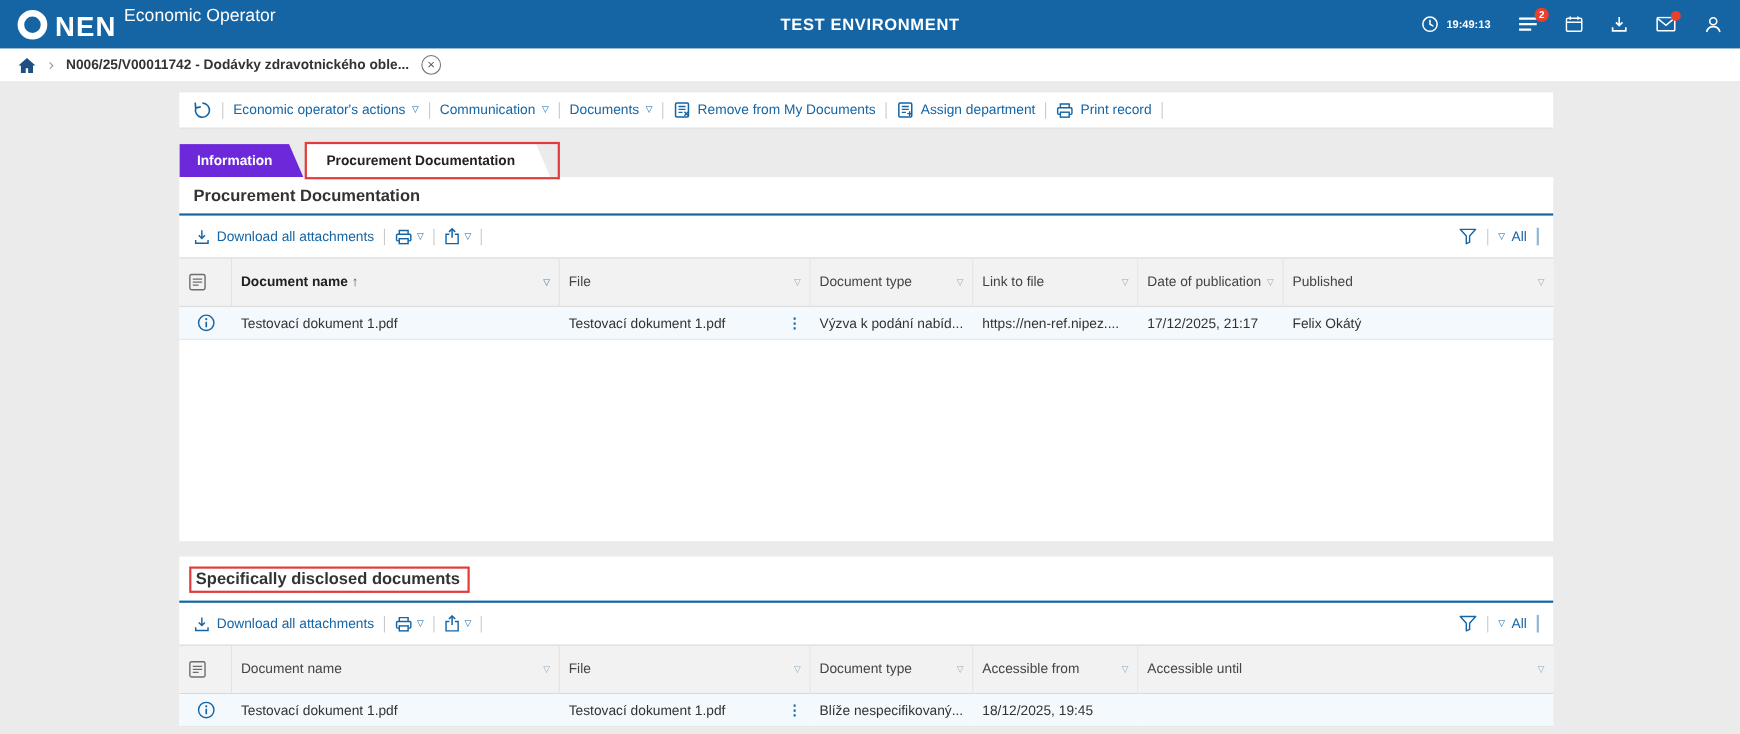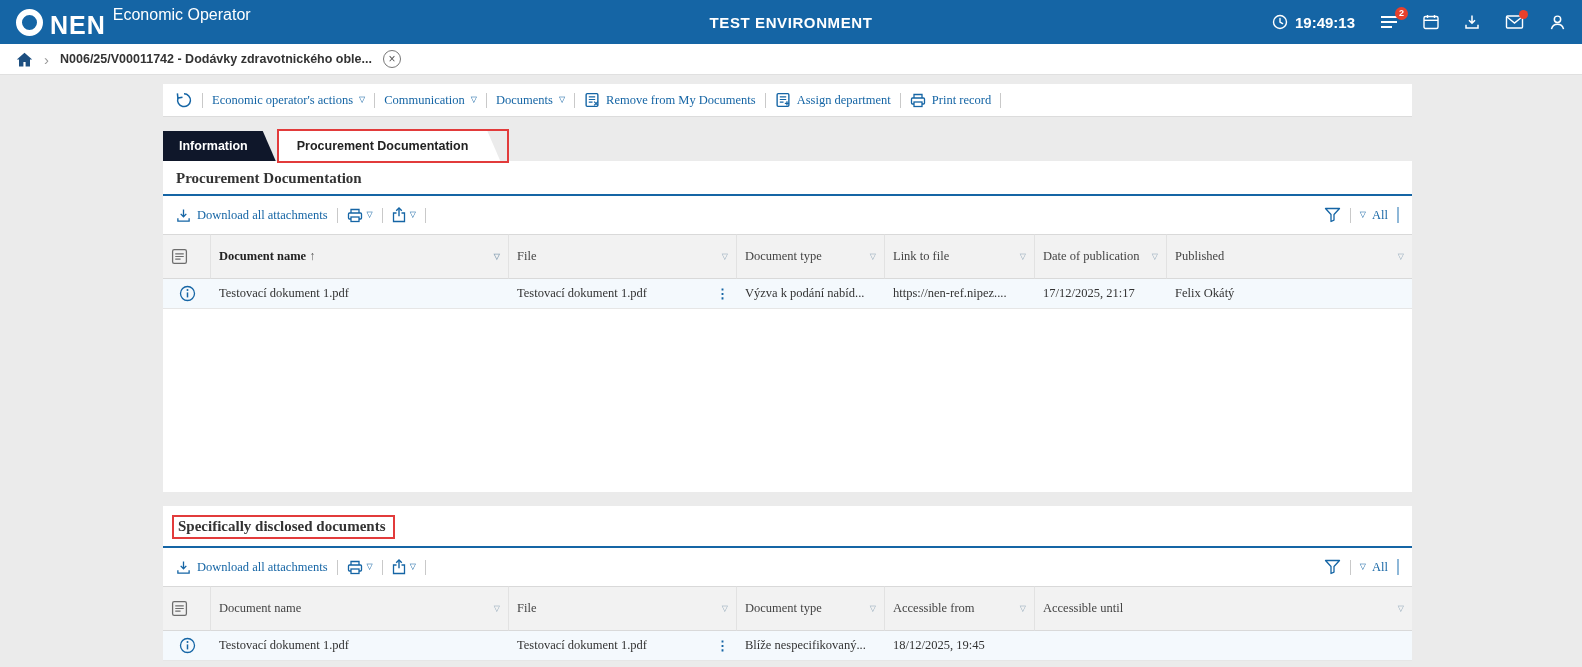--- a/index.html
+++ b/index.html
@@ -7,44 +7,44 @@
   body { background:#ebebeb; font-family:"Liberation Sans",sans-serif; font-size:12.5px; color:#333; }
 
   
   .topbar { height:44px; background:#1565a5; display:flex; align-items:center; padding:0 16px; position:relative; color:#fff; }
   .logo-area { display:flex; align-items:flex-end; gap:7px; cursor:pointer; }
   .logo-ring { width:27px; height:27px; border:6px solid #fff; border-radius:50%; align-self:center; }
   .logo-text { font-size:25px; font-weight:bold; letter-spacing:1px; line-height:1; }
   .logo-sub { font-size:16px; margin-bottom:14px; white-space:nowrap; }
   .env-title { position:absolute; left:50%; transform:translateX(-50%); font-size:15px; font-weight:bold; letter-spacing:.6px; }
   .topbar-icons { margin-left:auto; display:flex; align-items:center; gap:25px; }
-  .clock { display:flex; align-items:center; gap:7px; font-size:15px; font-weight:bold; }
+  .clock { display:flex; align-items:center; gap:7px; font-size:10px; font-weight:bold; }
   .icon-btn { position:relative; cursor:pointer; display:flex; align-items:center; }
   .badge { position:absolute; top:-8px; right:-10px; background:#e8402c; color:#fff; font-size:9px; font-weight:bold; border-radius:8px; padding:1px 4px; line-height:1.2; }
   .dot-badge { position:absolute; top:-5px; right:-4px; width:9px; height:9px; background:#e8402c; border-radius:50%; }
 
   
   .breadcrumb { height:31px; background:#fff; display:flex; align-items:center; gap:11px; padding:0 16px; border-bottom:1px solid #e0e0e0; }
   .home { cursor:pointer; display:flex; }
   .chev { color:#999; font-size:15px; line-height:1; }
   .crumb { font-weight:bold; cursor:pointer; }
   .crumb-close { width:18px; height:18px; border:1px solid #777; border-radius:50%; display:flex; align-items:center; justify-content:center; color:#555; font-size:12px; cursor:pointer; line-height:1; }
 
   
-  .panel { margin-left:163px; width:1249px; background:#fff;font-family:Liberation Serif, serif; }
+  .panel { margin-left:163px; width:1249px; background:#fff; }
   .top-toolbar { margin-top:9px; height:33px; display:flex; align-items:center; padding:0 12px; gap:9px; border-bottom:1px solid #dcdcdc; }
   .vsep { width:1px; height:15px; background:#c9c9c9; flex:none; }
   .tb-link { color:#1565a5; display:inline-flex; align-items:center; gap:6px; cursor:pointer; white-space:nowrap; }
   .tb-iconbtn { color:#1565a5; display:inline-flex; align-items:center; gap:4px; cursor:pointer; }
   .dd { font-size:8px; color:#1565a5; line-height:1; }
 
   
   .tabs-row { margin-left:163px; margin-top:14px; display:flex; height:30px; }
   .tab { display:flex; align-items:center; font-weight:bold; cursor:pointer; clip-path:polygon(0 0, calc(100% - 13px) 0, 100% 100%, 0 100%); }
-  .tab-active { background:#0f172a; color:#fff; padding:0 28px 0 16px;text-align:right; }
+  .tab-active { background:#6d28d9; color:#fff; padding:0 28px 0 16px;text-align:right; }
   .tab-wrap { position:relative; margin-left:3px; }
   .tab-plain { background:#fff; color:#222; padding:0 32px 0 18px; height:100%; }
   .annotation { position:absolute; left:-2px; top:-2px; right:-9px; bottom:-2px; border:2px solid #e23b3b; pointer-events:none; }
 
   
   .section-1 { height:331px; }
   .section-2 { margin-top:14px; height:155px; }
   .section-head { padding:9px 13px 7px; border-bottom:2px solid #1565a5; }
   .section-title { font-size:15px; color:#333; display:inline-block; font-weight:bold; }
   .title-annotation { display:inline-block; border:2px solid #e23b3b; padding:1px 7px 2px 4px; margin-left:-4px; }

